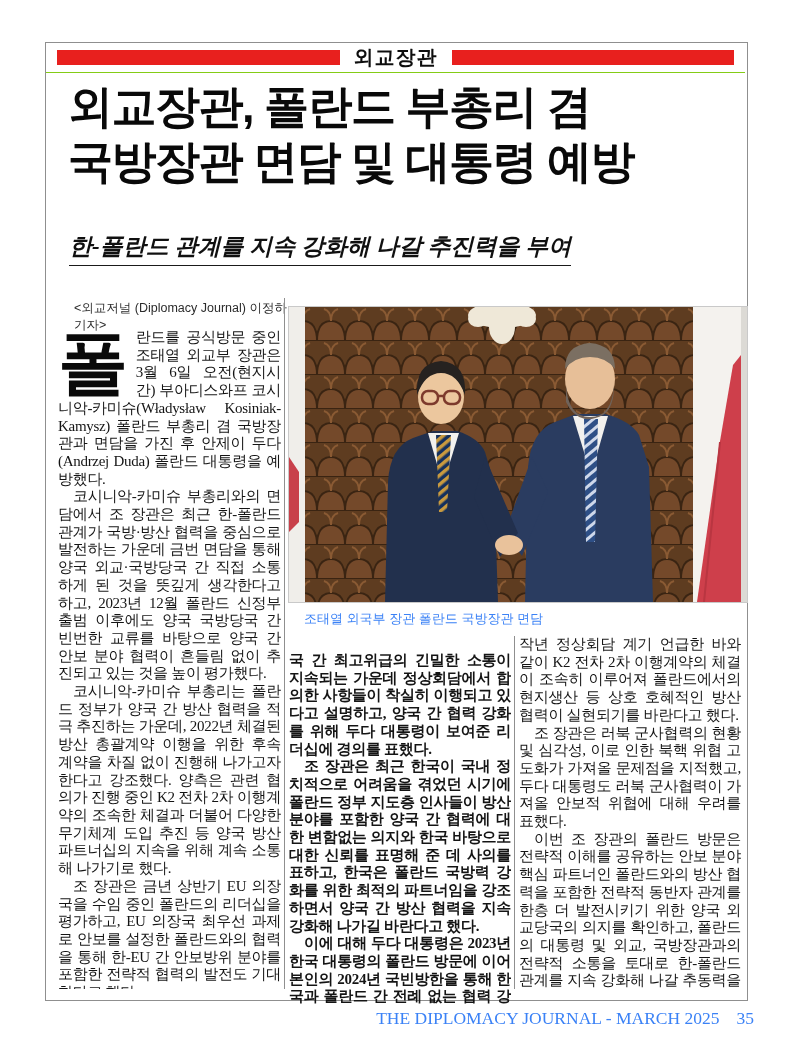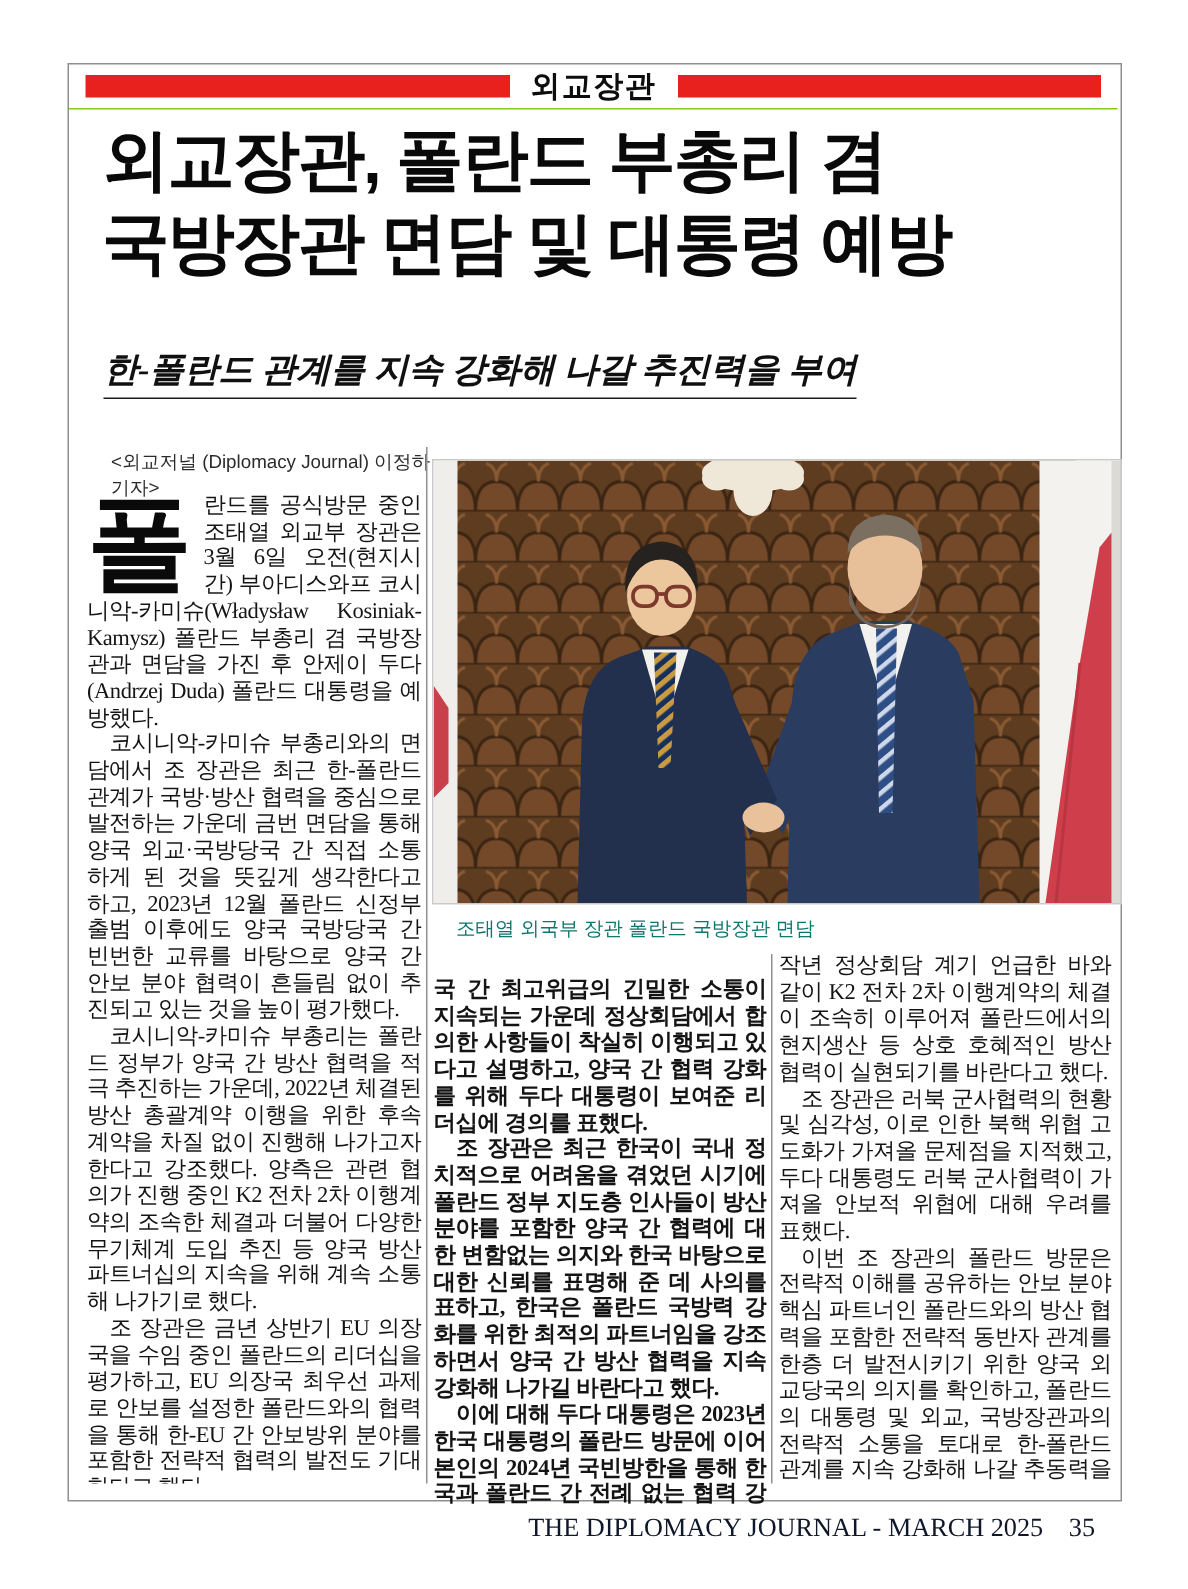--- a/index.html
+++ b/index.html
@@ -37,24 +37,24 @@
   #col3{left:519px;top:636px;width:222px;height:353px;}
   .vrule{position:absolute;width:1px;background:#8f8f8f;}
   #vrule1{left:284px;top:298px;height:691px;}
   #vrule2{left:514px;top:636px;height:353px;}
   .dropcap{float:left;font-size:70px;line-height:62px;font-weight:700;
            margin:4px 8px 0 0;color:#0a0a0a;}
   
   .photo{position:absolute;left:288px;top:306px;width:458px;height:295px;
          border:1px solid #c9c9c9;box-sizing:content-box;overflow:hidden;}
   .caption{position:absolute;left:304px;top:610px;width:430px;
-           font-family:"Liberation Sans",sans-serif;font-size:13px;color:#0f766e;}
+           font-family:"Liberation Sans",sans-serif;font-size:13px;color:#3b82f6;}
   
-  .footer{position:absolute;right:62px;top:1008px;display:flex;align-items:baseline;gap:17px;
-          font-family:"Liberation Serif",serif;font-size:17.5px;color:#0f172a;}
+  .footer{position:absolute;right:38px;top:1008px;display:flex;align-items:baseline;gap:17px;
+          font-family:"Liberation Serif",serif;font-size:17.5px;color:#3b82f6;}
 </style>
 </head>
 <body>
 
 <div id="page">
 
   <div class="frame"></div>
 
   <div class="band">
     <div class="redbar left"></div>

